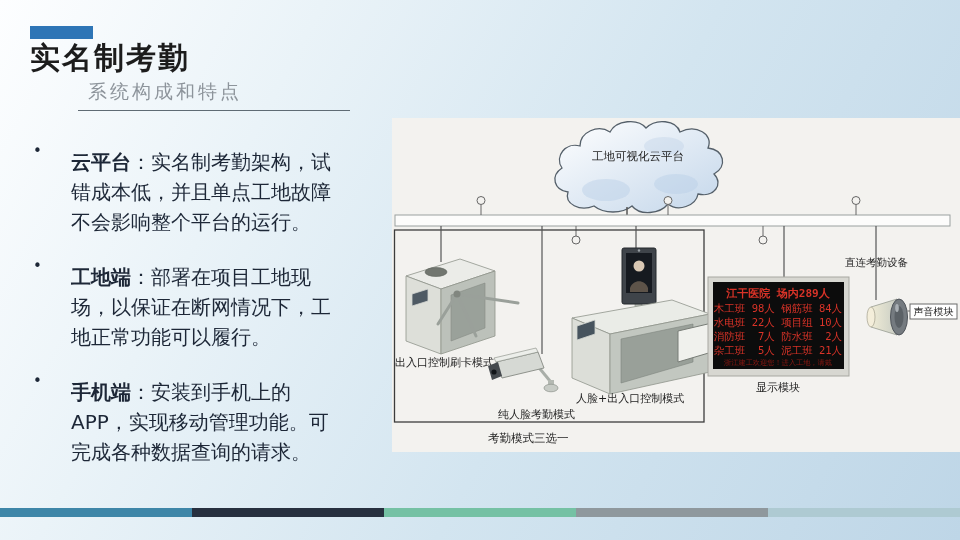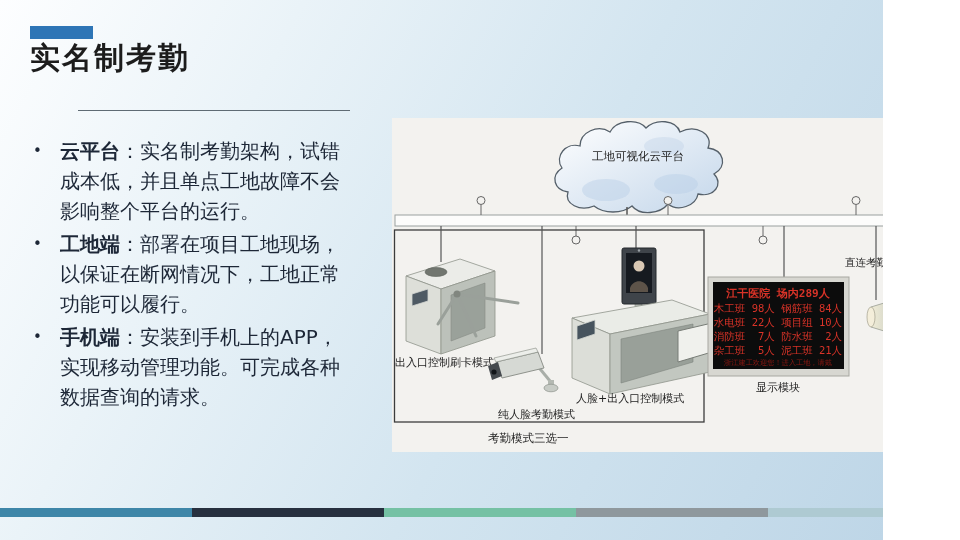--- a/index.html
+++ b/index.html
@@ -1,45 +1,46 @@
 <!DOCTYPE html>
 <html><head>
 <meta charset="utf-8">
 <style>
   html,body{margin:0;padding:0;}
   body{width:960px;height:540px;font-family:"DejaVu Sans","Liberation Sans",sans-serif;}
-  .slide{position:relative;width:883px;height:540px;overflow:hidden;
+  .slide{position:relative;width:960px;height:540px;overflow:hidden;
          background:linear-gradient(118deg,#fdfeff 0%,#eaf3f8 26%,#d3e5f0 58%,#bed6e7 100%);}
   
   .accent-bar{position:absolute;left:30px;top:26px;width:63px;height:13px;background:#2e75b6;}
   .slide-title{position:absolute;left:30px;top:38px;margin:0;font-size:30px;font-weight:bold;
                color:#1c1c1c;letter-spacing:2px;}
   .slide-subtitle{position:absolute;left:88px;top:79px;font-size:19px;color:#8d949b;letter-spacing:3px;}
   .subtitle-rule{position:absolute;left:78px;top:110px;width:272px;height:1px;background:#5f6b74;}
   
   .bullets{position:absolute;left:33px;top:136px;width:318px;font-size:20px;line-height:30px;color:#1d2737;}
   .bullet-item{display:flex;margin-bottom:3px;}
   .bullet-marker{width:27px;flex:0 0 27px;font-size:15px;line-height:30px;color:#1d2737;}
-  .bullet-text{flex:1;margin:0;width:291px;}
+  .bullet-text{flex:1;margin:11px;width:291px;}
   .bullet-text b{font-weight:700;}
   
   .diagram{position:absolute;left:368px;top:118px;width:589px;height:334px;padding-left:24px;}
   .diagram svg{display:block;}
   .dlabel{font-family:"DejaVu Sans","Liberation Sans",sans-serif;fill:#1e1e1e;}
   .led-row{font-family:"DejaVu Sans Mono","Liberation Mono",monospace;white-space:pre;text-anchor:middle;}
   
   .stripe-seg{position:absolute;top:508px;height:9px;width:192px;}
 </style>
 </head>
 <body>
 
 <div class="slide">
 
   <div class="accent-bar" style="background-color: rgb(46, 117, 182);"></div>
   <h1 class="slide-title">实名制考勤</h1>
+  <div class="slide-subtitle">系统构成和特点</div>
   <div class="subtitle-rule"></div>
 
   <div class="bullets">
     <div class="bullet-item">
       <span class="bullet-marker">•</span>
       <p class="bullet-text"><b>云平台</b><span>：实名制考勤架构，试错成本低，并且单点工地故障不会影响整个平台的运行。</span></p>
     </div>
     <div class="bullet-item">
       <span class="bullet-marker">•</span>
       <p class="bullet-text"><b>工地端</b><span>：部署在项目工地现场，以保证在断网情况下，工地正常功能可以履行。</span></p>

